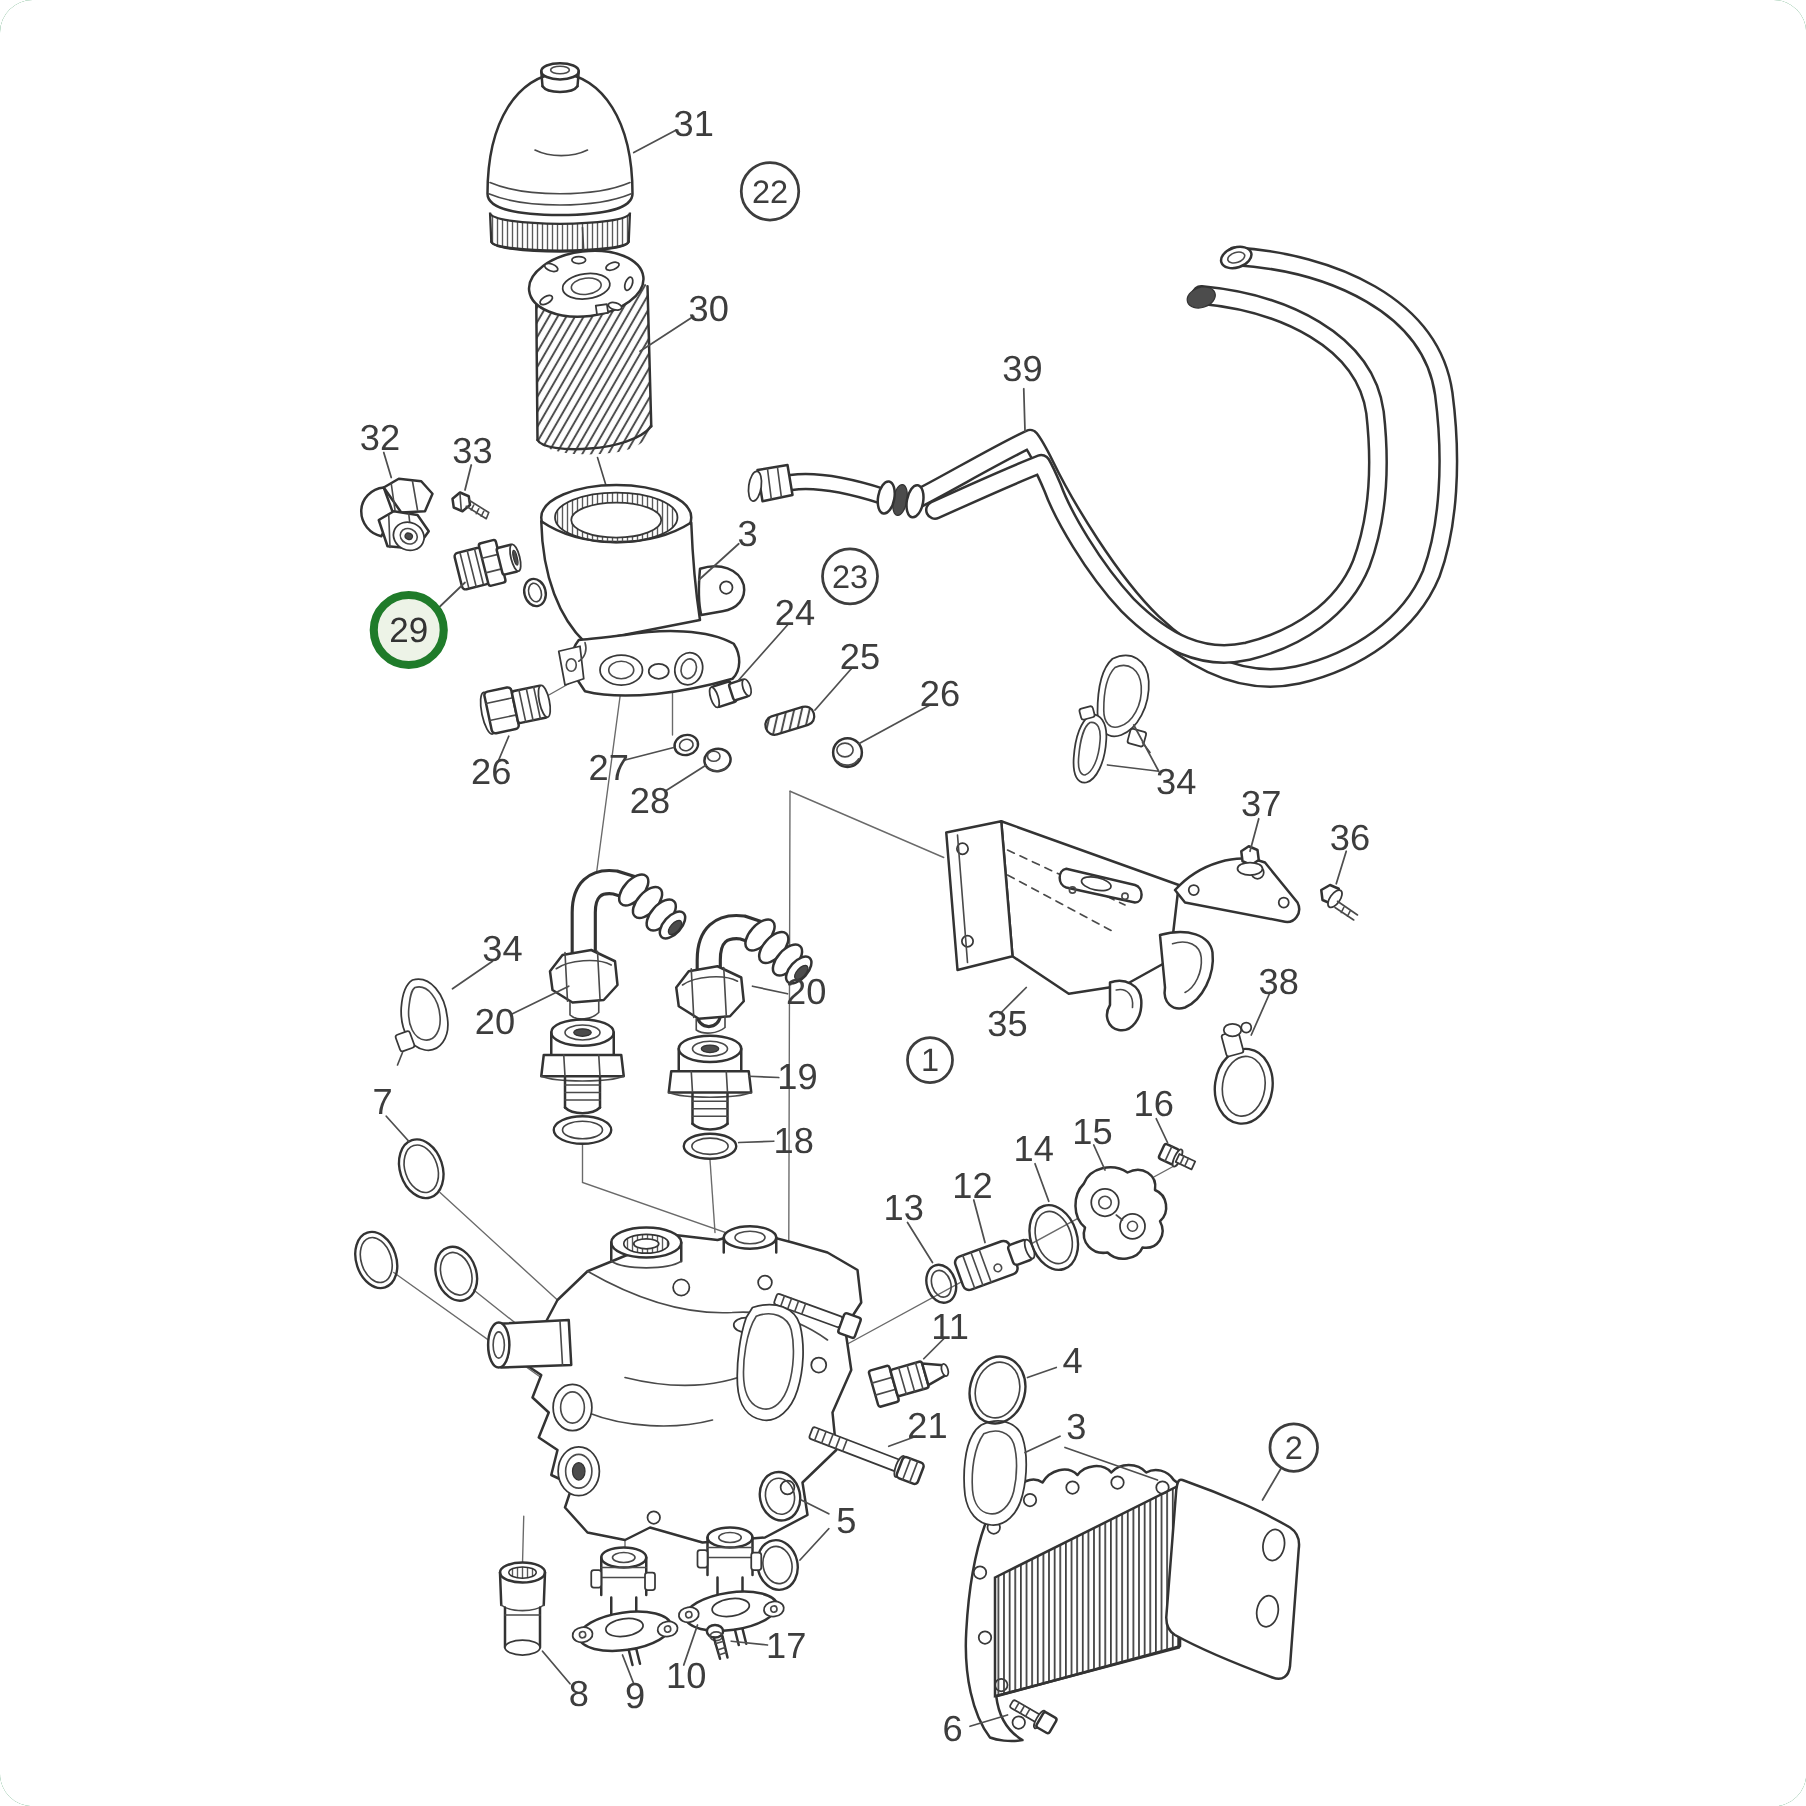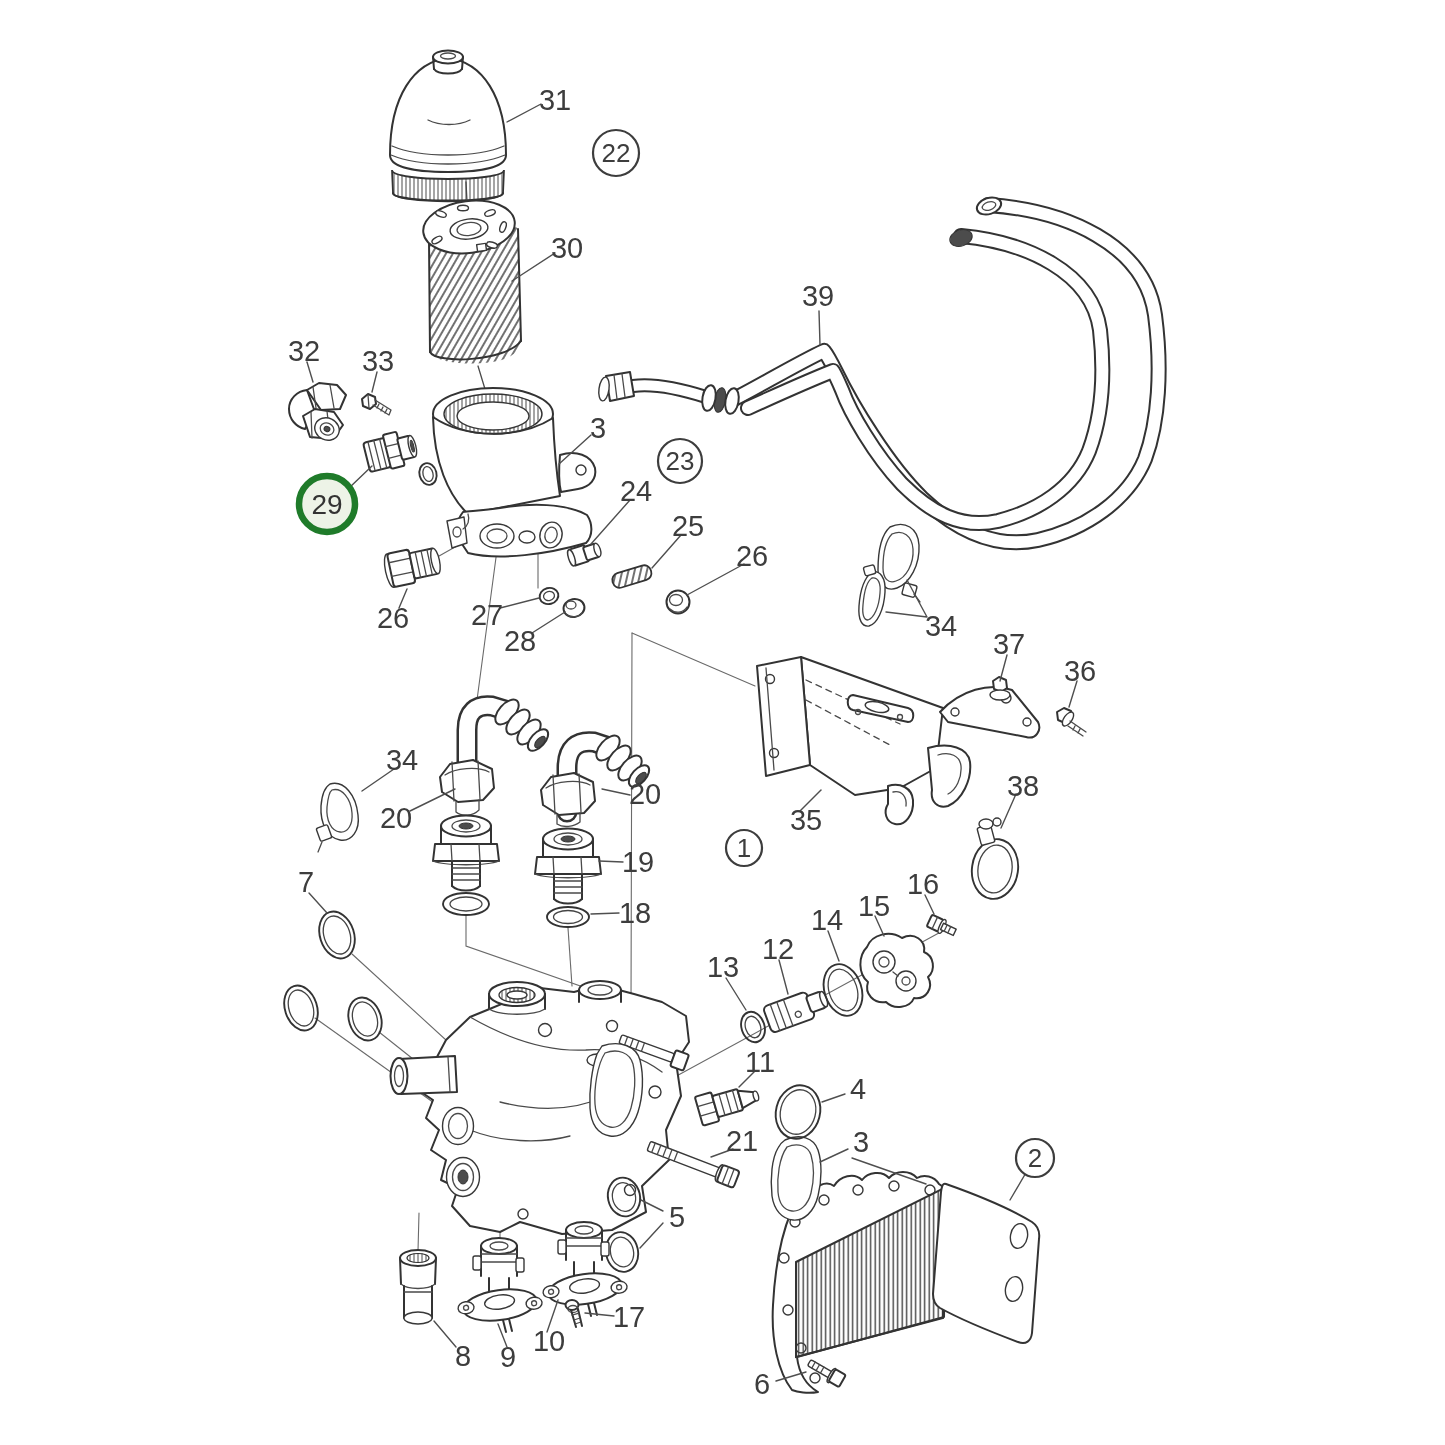--- a/index.html
+++ b/index.html
@@ -1,16 +1,16 @@
 <!DOCTYPE html>
 <html><head>
 <meta charset="utf-8">
 <style>
   html,body{margin:0;padding:0;background:#fff;}
-  #stage{position:relative;width:1445px;height:1445px;background:#15803d;overflow:hidden;}
+  #stage{position:relative;width:1445px;height:1445px;background:#15803d;overflow:hidden;border-radius:26px;}
   svg{display:block;}
   .sf  {fill:#fff;stroke:#333;stroke-width:2;stroke-linejoin:round;stroke-linecap:round;}
   .sf1 {fill:#fff;stroke:#383838;stroke-width:1.4;stroke-linejoin:round;stroke-linecap:round;}
   .s2  {fill:none;stroke:#333;stroke-width:2;stroke-linejoin:round;stroke-linecap:round;}
   .s1  {fill:none;stroke:#4a4a4a;stroke-width:1.3;stroke-linejoin:round;stroke-linecap:round;}
   .ld  {fill:none;stroke:#4f4f4f;stroke-width:1.4;stroke-linecap:round;}
   .ax  {fill:none;stroke:#6a6a6a;stroke-width:1.1;stroke-linecap:round;}
   .tube-o{stroke:#333;stroke-width:16;fill:none;stroke-linecap:round;stroke-linejoin:round;}
   .tube-i{stroke:#fff;stroke-width:12;fill:none;stroke-linecap:round;stroke-linejoin:round;}
   .el-o{stroke:#333;stroke-width:21;fill:none;stroke-linecap:round;}

